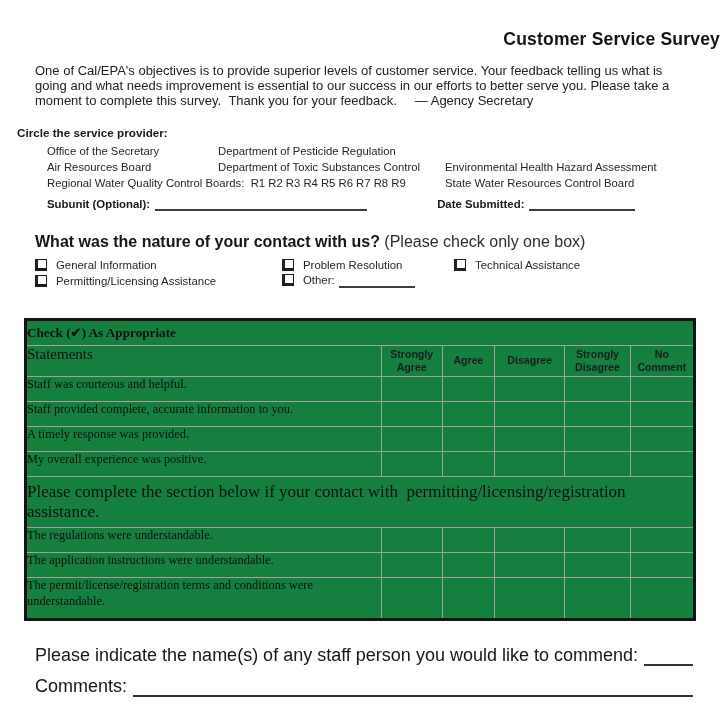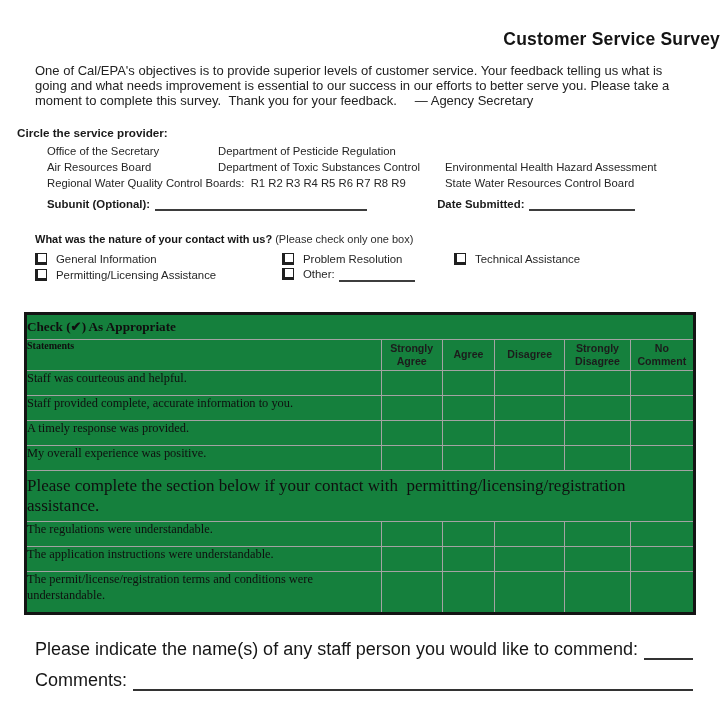--- a/index.html
+++ b/index.html
@@ -14,39 +14,39 @@
   .prov-row{display:flex;margin-left:47px;font-size:11.3px;line-height:16px;color:#262626}
   .pc1{width:171px}
   .pc2{width:227px}
   .pc12{width:398px}
   .subunit-row{display:flex;align-items:center;margin:6px 14px 0 47px;font-size:11.4px;font-weight:bold;color:#1a1a1a}
   .uline{display:inline-block;border-bottom:2px solid #3d3d3d;height:12px}
   .u-subunit{width:212px;margin-left:5px}
   .u-date{width:106px;margin-left:5px}
   .sub-spacer{width:70px}
 
-  .q-line{margin:22px 16px 0 35px;font-size:11px}
+  .q-line{margin:22px 16px 0 35px;font-size:16px}
   .q-bold{font-weight:bold;color:#161616}
   .q-hint{color:#2c2c2c}
   .opt-row{display:flex;align-items:center;margin-left:35px;margin-top:8px}
   .opt-row + .opt-row{margin-top:3px}
   .opt{display:flex;align-items:flex-start;font-size:11.4px;color:#262626}
   .opt-w1{width:247px}
   .opt-w2{width:172px}
   .cb{flex:0 0 auto;width:8px;height:8px;border:1.5px solid #1f1f1f;border-left-width:3px;border-bottom-width:3px;margin-right:9px;background:#fff}
   .u-other{width:76px;margin-left:4px}
 
   table.survey{
     border-collapse:collapse;table-layout:fixed;width:672px;margin:30px 0 0 24px;
     font-family:"Liberation Serif",serif;color:#0f0f0f;
   }
   table.survey td{border:1px solid #a3a3a3;padding:0;background:#15803d}
   table.survey{border:3px solid #141414}
   td.caption-cell{height:24px;font-weight:bold;font-size:13.2px;padding:1px 0 1px 7px;vertical-align:middle}
-  td.stmt-head{font-weight:bold;font-size:10px;padding:3px 0 0 7px;vertical-align:top;height:30px}
+  td.stmt-head{font-weight:normal;font-size:15px;padding:3px 0 0 7px;vertical-align:top;height:30px}
   td.col-head{
     font-family:"Liberation Sans",sans-serif;font-weight:bold;font-size:10.6px;line-height:1.25;
     text-align:center;vertical-align:middle;color:#1c1c1c;padding:1px 2px;
   }
   td.stmt{font-size:12.4px;padding:3px 6px 2px 7px;vertical-align:top;height:24px;line-height:1.25}
   td.stmt-tall{height:40px}
   td.rate{height:24px}
   td.band{height:50px;font-weight:normal;font-size:17px;padding-left:7px;vertical-align:middle}
 
   .foot-line{display:flex;align-items:flex-end;margin:24px 27px 0 35px;font-size:18px;font-weight:normal;color:#161616}

